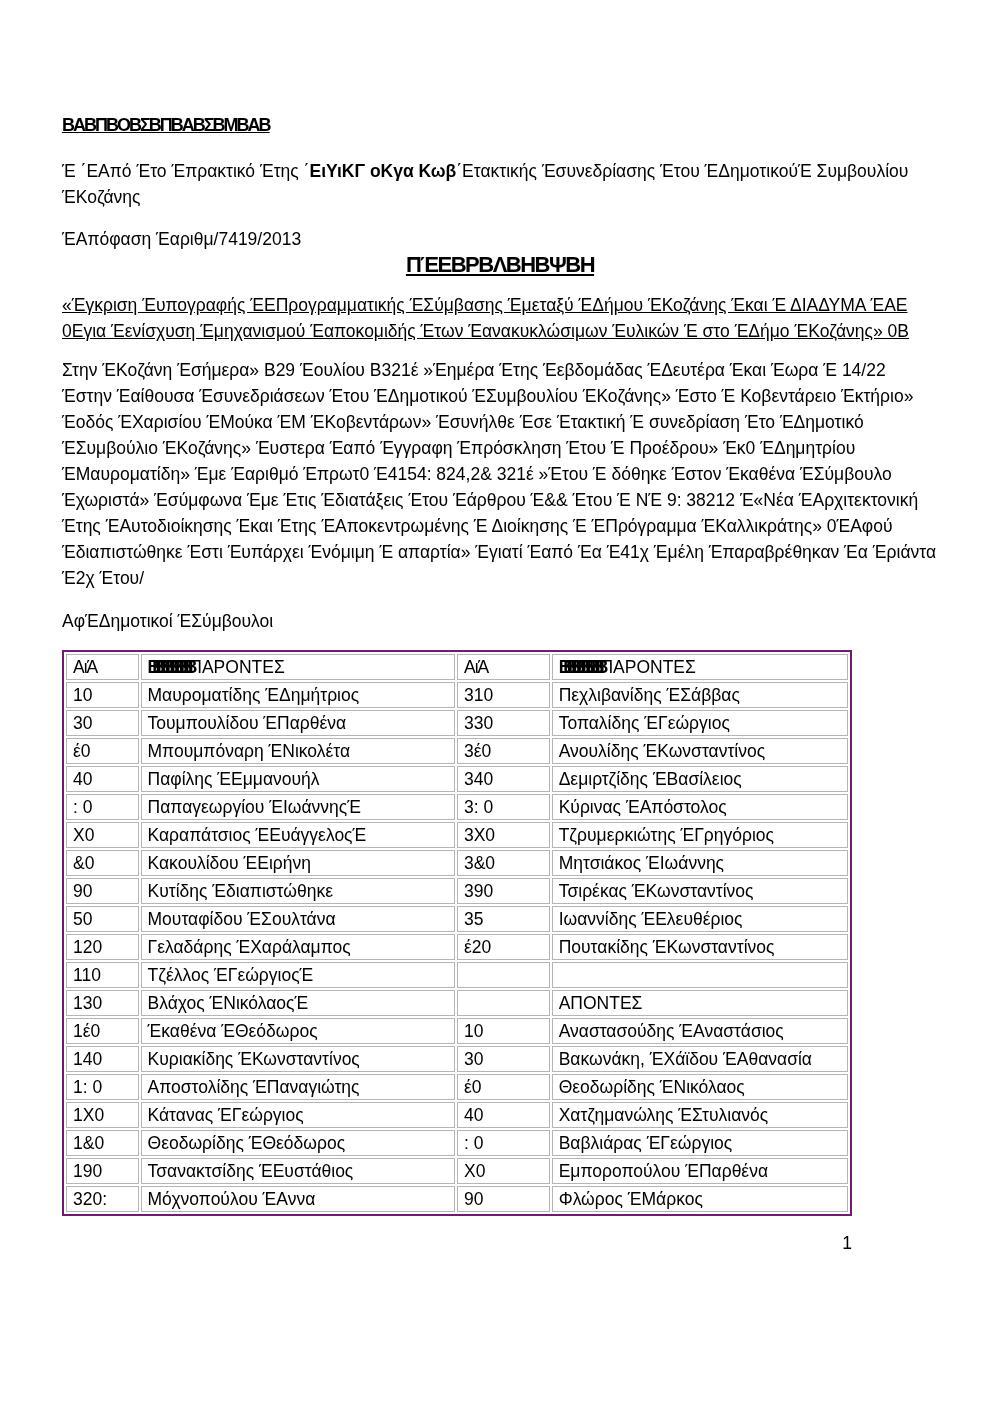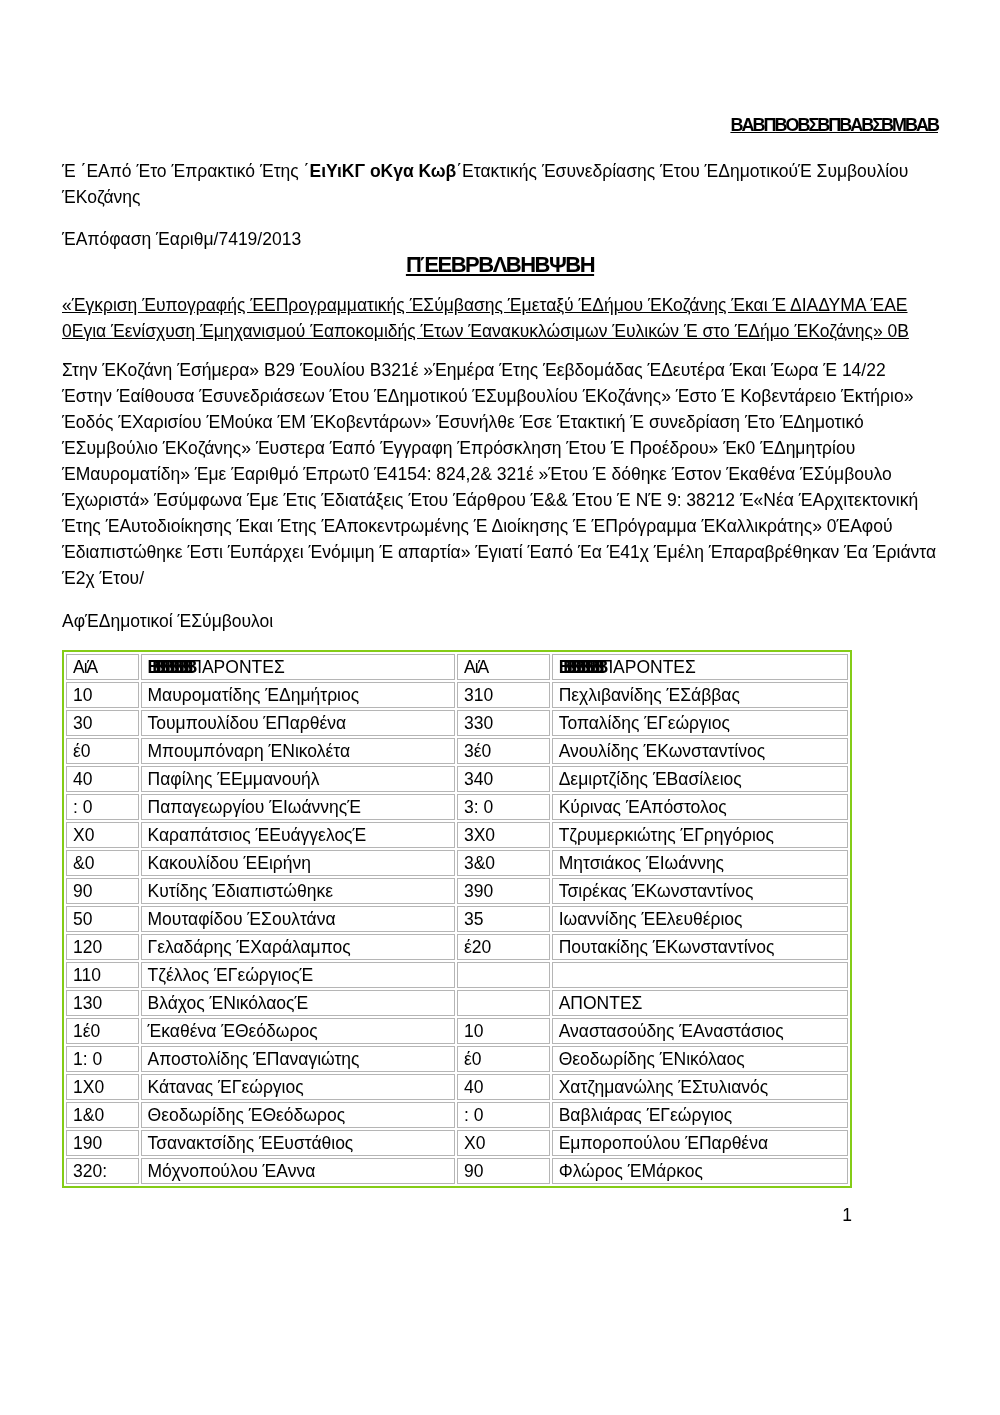--- a/index.html
+++ b/index.html
@@ -10,21 +10,21 @@
     box-sizing: border-box;
     padding: 112px 62px 0 62px;
     background: #ffffff;
     color: #000000;
     font-family: "Liberation Sans", "DejaVu Sans", sans-serif;
     font-size: 17.5px;
     line-height: 26px;
     overflow: hidden;
   }
   .doc-title {
-    text-align: right;
+    text-align: left;
     font-weight: bold;
     text-decoration: underline;
     letter-spacing: -2px;
     margin: 0 0 20px 0;
     font-size: 18px;
   }
   .para { margin: 0 0 16px 0; text-align: left; }
   .para.tight { margin: 0; }
   .summary-para { margin: 0 0 13px 0; text-decoration: underline; }
   .body-para { margin: 0 0 17px 0; }
@@ -34,21 +34,21 @@
     text-decoration: underline;
     letter-spacing: -1.5px;
     margin: 0 0 14px 0;
     font-size: 22px;
   }
   .bold-seg { font-weight: bold; }
   .intro-line { margin: 0 0 16px 0; }
   table.council {
     border-collapse: separate;
     border-spacing: 2px;
-    border: 2px solid #84cc16;
+    border: 2px solid #701a75;
     width: 790px;
     table-layout: fixed;
   }
   table.council td, table.council th {
     border: 1px solid #b5b5b5;
     padding: 1px 6px;
     line-height: 22px;
     font-size: 17.5px;
     font-weight: normal;
     text-align: left;
@@ -181,20 +181,26 @@
           <td class="num-left"></td>
           <td>ΑΠΟΝΤΕΣ</td>
         </tr>
         <tr>
           <td class="num-right">1έ0</td>
           <td>Έκαθένα ΈΘεόδωρος</td>
           <td class="num-left">10</td>
           <td>Αναστασούδης ΈΑναστάσιος</td>
         </tr>
         <tr>
+          <td class="num-right">140</td>
+          <td>Κυριακίδης ΈΚωνσταντίνος</td>
+          <td class="num-left">30</td>
+          <td>Βακωνάκη, ΈΧάϊδου ΈΑθανασία</td>
+        </tr>
+        <tr>
           <td class="num-right">1: 0</td>
           <td>Αποστολίδης ΈΠαναγιώτης</td>
           <td class="num-left">έ0</td>
           <td>Θεοδωρίδης ΈΝικόλαος</td>
         </tr>
         <tr>
           <td class="num-right">1X0</td>
           <td>Κάτανας ΈΓεώργιος</td>
           <td class="num-left">40</td>
           <td>Χατζημανώλης ΈΣτυλιανός</td>

